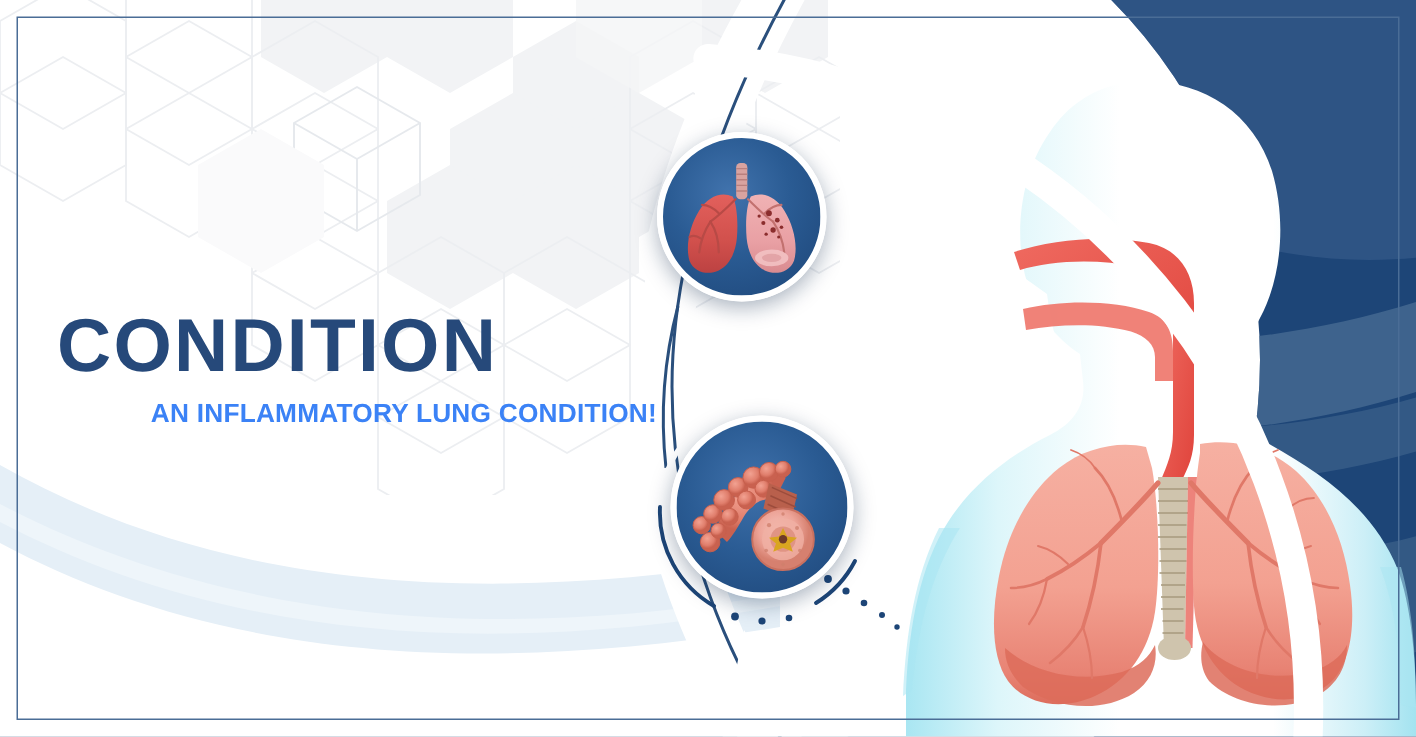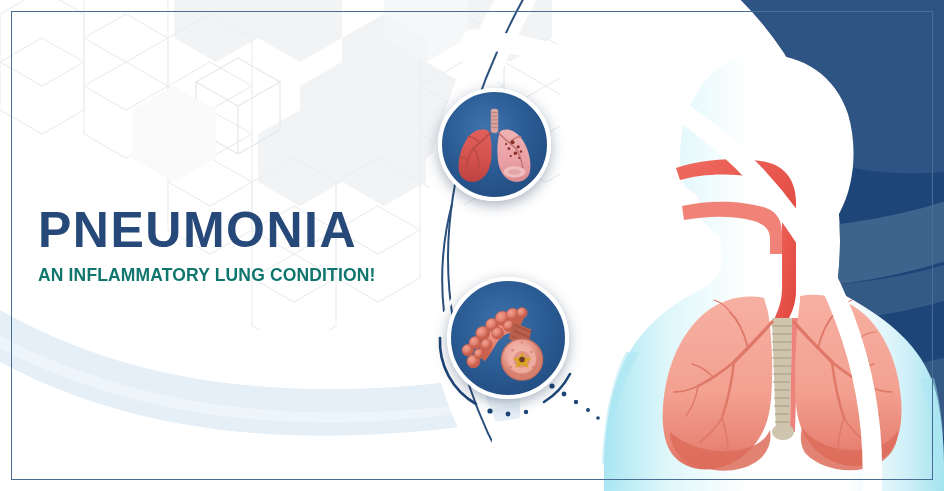--- a/index.html
+++ b/index.html
@@ -33,21 +33,21 @@
 
   
   .text-block { position:absolute; left:38px; top:205px; width:400px; }
   .title {
     font-size:50px; font-weight:bold; letter-spacing:1.5px;
     color:#26497a; line-height:1.02; white-space:nowrap;
   }
   .subtitle {
     margin-top:9px;
     font-size:17.5px; font-weight:bold; letter-spacing:0.15px;
-    color:#0f766e; white-space:nowrap;
+    color:#3b82f6; white-space:nowrap;text-align:right;
   }
 
   
   .badge {
     position:absolute; border-radius:50%;
     border:4px solid #ffffff;
     box-shadow:0 4px 14px rgba(10,35,70,0.35);
     overflow:hidden;
   }
   .badge-lungs { left:438px; top:88px; width:113px; height:113px;
@@ -444,19 +444,19 @@
           <circle cx="86" cy="76" r="1.4"></circle>
         <circle cx="64" cy="92" r="1.3"></circle>
           <circle cx="88" cy="92" r="1.3"></circle>
         <circle cx="76" cy="66" r="1.2"></circle>
           <circle cx="76" cy="102" r="1.2"></circle>
       </g>
     </svg>
   </div>
 
   <div class="text-block">
-    <div class="title">PNEUMONIA</div>
+    <div class="title">CONDITION</div>
     <div class="subtitle">AN INFLAMMATORY LUNG CONDITION!</div>
   </div>
 
   <div class="frame"></div>
 
 </div>
 
 </body></html>

